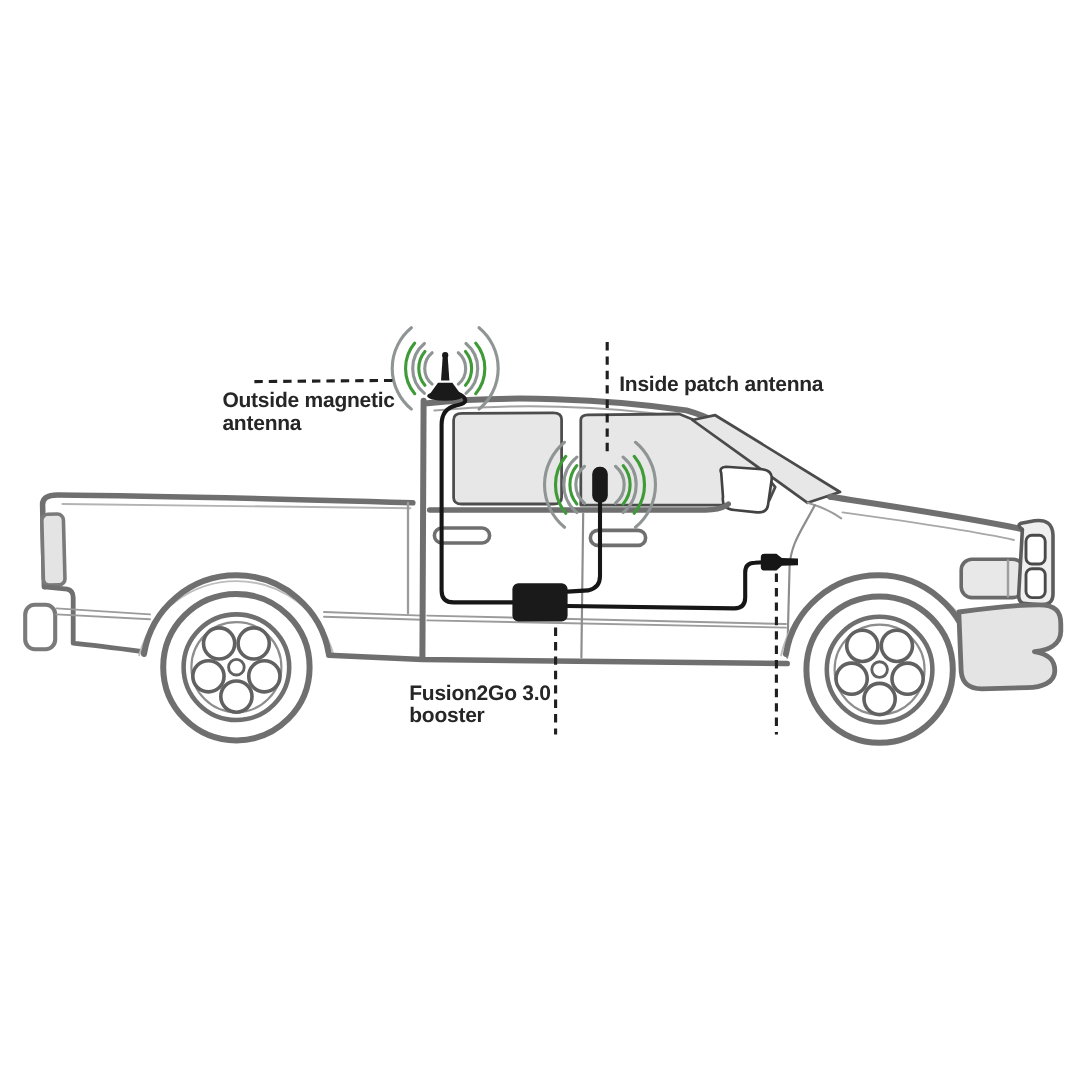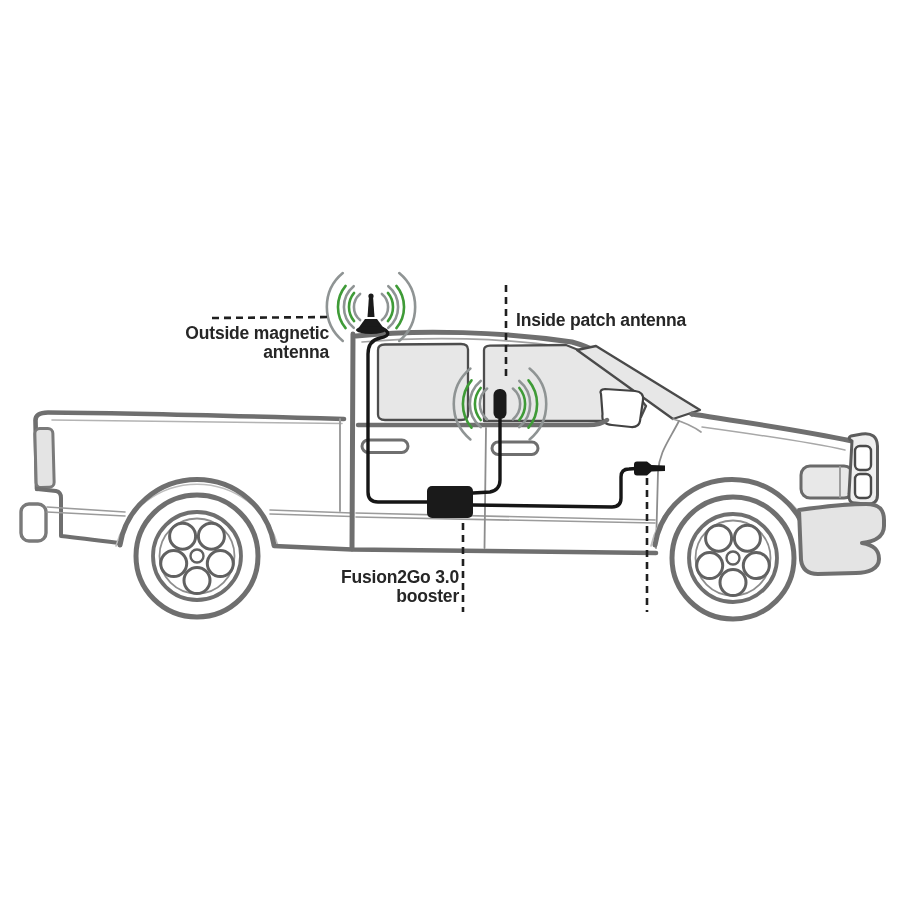--- a/index.html
+++ b/index.html
@@ -5,21 +5,21 @@
   html,body{margin:0;padding:0;background:#fff;}
   .stage{
     position:relative;width:900px;height:900px;background:#ffffff;
     font-family:"Liberation Sans",sans-serif;overflow:hidden;
   }
   .stage svg{position:absolute;left:0;top:0;}
   .label{
     position:absolute;font-weight:bold;font-size:17.5px;line-height:19px;
     color:#262626;letter-spacing:-0.2px;white-space:nowrap;
   }
-  .label.right{text-align:right;}
+  .label.right{text-align:left;}
   .label span{display:block;}
 </style>
 </head>
 <body>
 
 <div class="stage">
 
 <svg width="900" height="900" viewBox="0 0 900 900">
 
   <g fill="none" stroke="#6f6f6f" stroke-linecap="round" stroke-linejoin="round">

